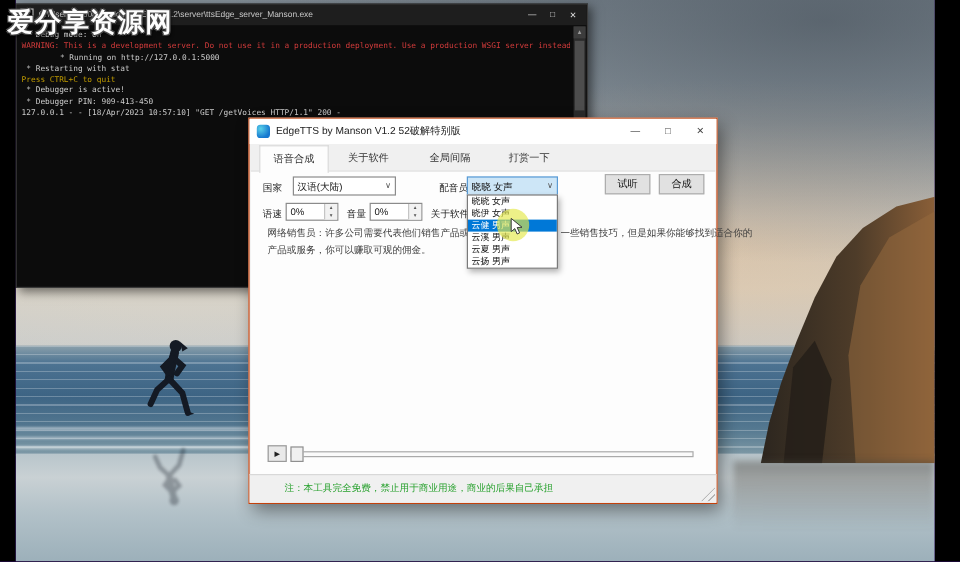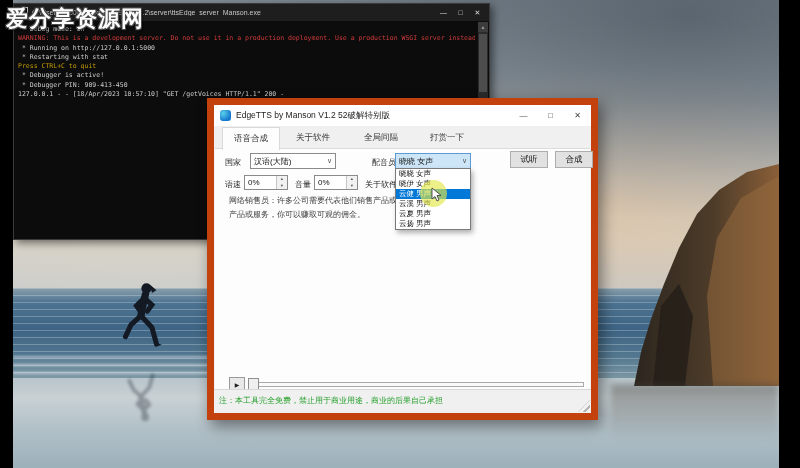--- a/index.html
+++ b/index.html
@@ -45,21 +45,21 @@
   #term-title{flex:1;color:#c8c8c8;font-size:7px;white-space:nowrap;overflow:hidden;}
   .term-btns{display:flex;flex:none;}
   .term-btn{width:17px;height:15px;color:#ddd;font-size:7px;display:flex;align-items:center;justify-content:center;}
   #term-body{position:absolute;left:4px;top:21px;right:14px;bottom:2px;overflow:hidden;}
   .tline{font-family:"DejaVu Sans Mono",monospace;font-size:6.5px;line-height:9.3px;white-space:pre;}
   #term-scroll{position:absolute;right:1px;top:18px;width:10px;bottom:1px;background:#2b2b2b;}
   #term-scroll .up{width:10px;height:10px;background:#3c3c3c;color:#999;font-size:6px;line-height:10px;text-align:center;}
   #term-scroll .thumb{position:absolute;left:1px;top:12px;width:8px;height:58px;background:#4d4d4d;}
   
   #dialog{position:absolute;left:207px;top:98px;width:391px;height:322px;z-index:20;
-    background:#f0f0f0;border:7px solid #c2410c;box-sizing:border-box;box-shadow:4px 6px 14px rgba(0,0,0,.45);}
+    background:#f0f0f0;border:1px solid #c2410c;box-sizing:border-box;box-shadow:4px 6px 14px rgba(0,0,0,.45);}
   #dlg-titlebar{position:absolute;left:0;top:0;right:0;height:21px;background:#ffffff;
     display:flex;align-items:center;padding-left:6px;}
   .dlg-icon{width:11px;height:11px;border-radius:3px;margin-right:5px;flex:none;
     background:radial-gradient(circle at 30% 30%,#5ad0e8,#1578d0 70%);}
   #dlg-title{flex:1;font-size:8.5px;color:#222;white-space:nowrap;}
   .dlg-btn{width:27px;height:21px;font-size:8px;color:#444;display:flex;align-items:center;justify-content:center;}
   #dlg-tabs{position:absolute;left:0;top:21px;right:0;height:22px;}
   .tab{position:absolute;top:1px;height:20px;line-height:20px;text-align:center;font-size:8.5px;color:#333;}
   .tab.active{background:#fdfdfd;border:1px solid #d9d9d9;border-bottom:none;height:22px;z-index:2;}
   #dlg-body{position:absolute;left:1px;top:43px;right:1px;bottom:23px;background:#fdfdfd;border-top:1px solid #dcdcdc;}
@@ -147,21 +147,21 @@
       <span id="term-title">C:\Users\93608\Desktop\ttsEdgeV1.2\server\ttsEdge_server_Manson.exe</span>
       <span class="term-btns">
         <span class="term-btn">—</span>
         <span class="term-btn">□</span>
         <span class="term-btn">✕</span>
       </span>
     </div>
     <div id="term-body">
       <div class="tline" style="color: rgb(204, 204, 204);"> * Debug mode: on</div>
       <div class="tline" style="color: rgb(209, 59, 59);">WARNING: This is a development server. Do not use it in a production deployment. Use a production WSGI server instead.</div>
-      <div class="tline" style="color: rgb(204, 204, 204);"> * Running on http://127.0.0.1:5000</div>
+      <div class="tline" style="color: rgb(204, 204, 204); margin-left: 28px;"> * Running on http://127.0.0.1:5000</div>
       <div class="tline" style="color: rgb(204, 204, 204);"> * Restarting with stat</div>
       <div class="tline" style="color: rgb(193, 156, 0);">Press CTRL+C to quit</div>
       <div class="tline" style="color: rgb(204, 204, 204);"> * Debugger is active!</div>
       <div class="tline" style="color: rgb(204, 204, 204);"> * Debugger PIN: 909-413-450</div>
       <div class="tline" style="color: rgb(204, 204, 204);">127.0.0.1 - - [18/Apr/2023 10:57:10] "GET /getVoices HTTP/1.1" 200 -</div>
     </div>
     <div id="term-scroll">
       <div class="up">▴</div>
       <div class="thumb"></div>
     </div>
@@ -215,20 +215,21 @@
           <span>▴</span>
           <span>▾</span>
         </span>
     </div>
     <span class="lbl" style="left:151px;top:74px;">关于软件</span>
     <div class="spin" style="left:186px;top:70px;width:38px;">
       <span>0ms</span>
     </div>
 
     <span class="txt" style="left:15px;top:90px;">网络销售员：许多公司需要代表他们销售产品或服务，你</span>
+    <span class="txt" style="left:259px;top:90px;">一些销售技巧，但是如果你能够找到适合你的</span>
     <span class="txt" style="left:15px;top:104px;">产品或服务，你可以赚取可观的佣金。</span>
 
     <div id="voice-list">
       <div class="vrow">晓晓 女声</div>
       <div class="vrow">晓伊 女声</div>
       <div class="vrow hl">云健 男声</div>
       <div class="vrow">云溪 男声</div>
       <div class="vrow">云夏 男声</div>
       <div class="vrow">云扬 男声</div>
     </div>
@@ -236,20 +237,20 @@
     <div id="click-halo"></div>
     <svg id="cursor" width="11" height="15" viewBox="0 0 11 15">
       <polygon points="1,1 1,12 4,9.5 6,14 8,13 6,8.6 10,8.4" fill="#fff" stroke="#333" stroke-width="0.8"></polygon>
     </svg>
 
     <div id="play-btn">▶</div>
     <div id="track"></div>
     <div id="thumb"></div>
 
     <div id="dlg-footer">
-      <span id="footer-note" style="color: rgb(40, 161, 46);">注：本工具完全免费，禁止用于商业用途，商业的后果自己承担</span>
+      <span id="footer-note" style="color: rgb(40, 161, 46); margin-left: 24px;">注：本工具完全免费，禁止用于商业用途，商业的后果自己承担</span>
       <div id="grip"></div>
     </div>
   </div>
 
   <div class="bar" style="left:0;width:13px;"></div>
   <div class="bar" style="left:779px;width:21px;"></div>
 </div>
 
 </body></html>

